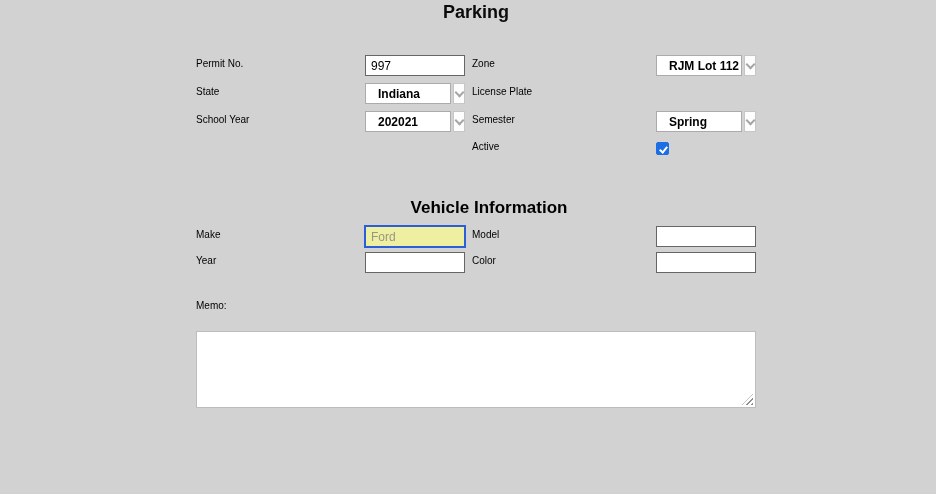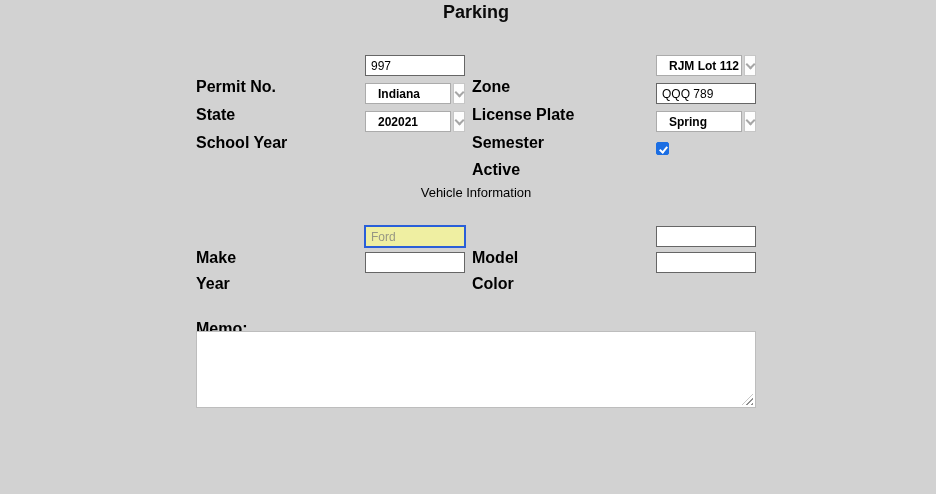--- a/index.html
+++ b/index.html
@@ -9,25 +9,25 @@
     font-family:"Liberation Sans", sans-serif;
     color:#000;
   }
   .page { position:relative; width:936px; height:428px; background:#d2d2d2; overflow:hidden; }
 
   .title {
     position:absolute; left:196px; top:2px; width:560px; margin:0;
     text-align:center; font-size:18px; font-weight:bold; color:#0b0b0b;
   }
   .section-title {
-    position:absolute; left:196px; top:185px; width:560px; margin:0;
-    text-align:center; font-size:13px; font-weight:normal;
+    position:absolute; left:196px; top:185px; width:560px; margin:13px;
+    text-align:center; font-size:17px; font-weight:bold;
   }
 
-  .lbl { position:absolute; font-size:16px; font-weight:bold; white-space:nowrap;margin-top:20px; }
+  .lbl { position:absolute; font-size:10px; font-weight:normal; white-space:nowrap; }
 
   .txt {
     position:absolute; width:100px; height:21px; box-sizing:border-box;
     background:#fff; border:1px solid #666; outline:none;
     font-family:"Liberation Sans", sans-serif; font-size:12px; color:#000;
     padding:0 2px 0 5px;
   }
   .txt::placeholder { color:#979784; }
   .txt.focused {
     left:364px; width:102px; height:23px;
@@ -106,21 +106,20 @@
   <div class="sel" style="left:365px; top:83px">
     <div class="sel-box">
       <span>Indiana</span>
     </div>
     <div class="sel-arrow">
       <i class="chev"></i>
     </div>
   </div>
 
   <span class="lbl" style="left:472px; top:86px">License Plate</span>
-  <input class="txt" style="left: 656px; top: 83px;" type="text" value="QQQ 789">
 
   <span class="lbl" style="left:196px; top:114px">School Year</span>
   <div class="sel" style="left:365px; top:111px">
     <div class="sel-box">
       <span>202021</span>
     </div>
     <div class="sel-arrow">
       <i class="chev"></i>
     </div>
   </div>

